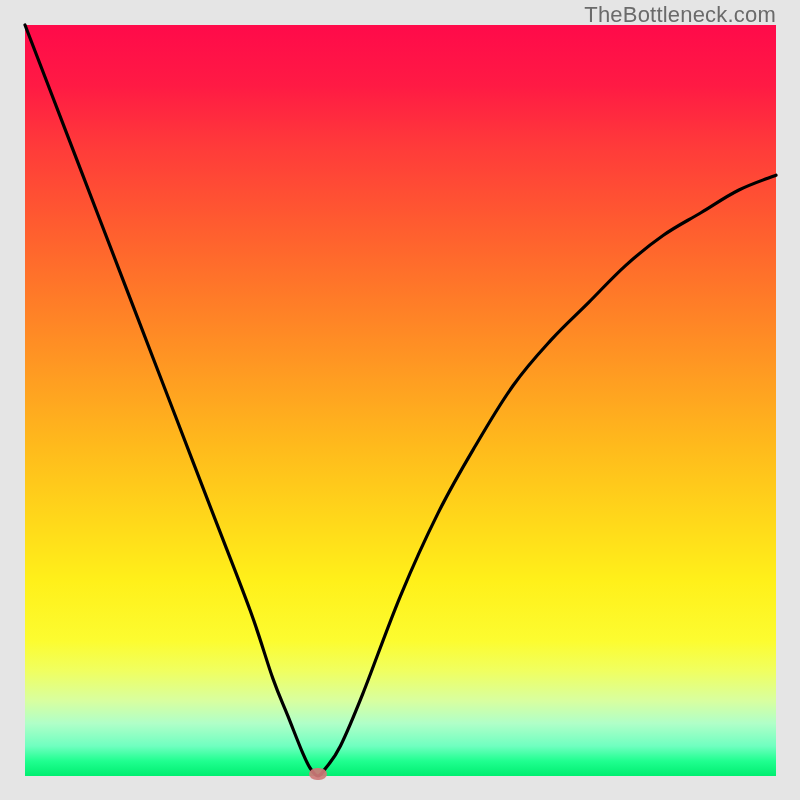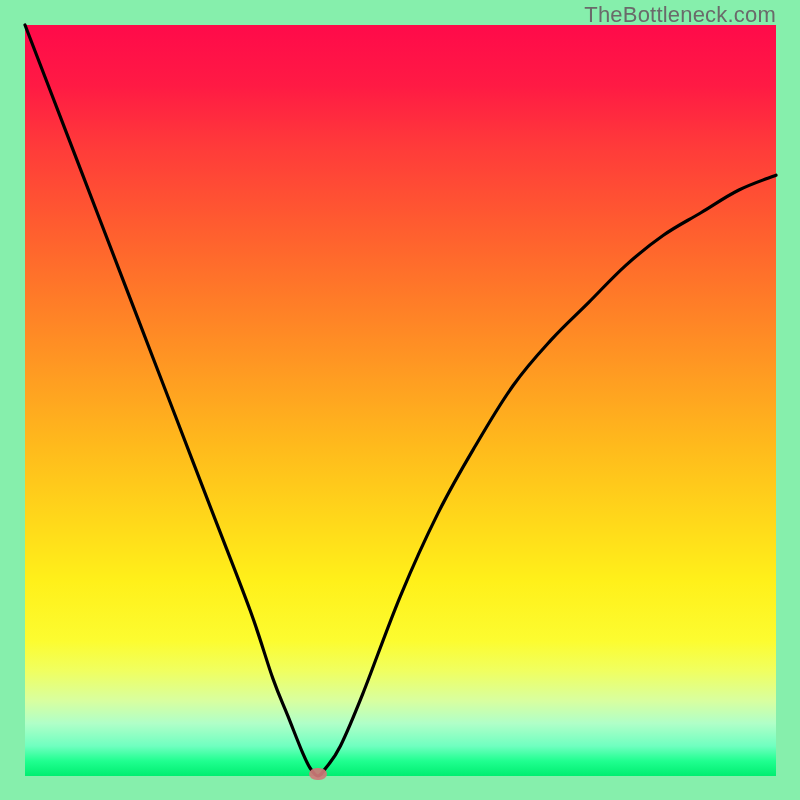--- a/index.html
+++ b/index.html
@@ -1,20 +1,20 @@
 <!DOCTYPE html>
 <html><head>
 <meta charset="utf-8">
 <style>
   * { margin: 0; padding: 0; box-sizing: border-box; }
   html, body { width: 800px; height: 800px; overflow: hidden; background: #000; }
   .frame {
     width: 800px;
     height: 800px;
-    background: #86efac;
+    background: #e5e5e5;
     position: relative;
   }
   .plot-area {
     position: absolute;
     left: 25px;
     top: 25px;
     width: 751px;
     height: 751px;
     background: linear-gradient(to bottom,
       #ff0a4a 0%,

